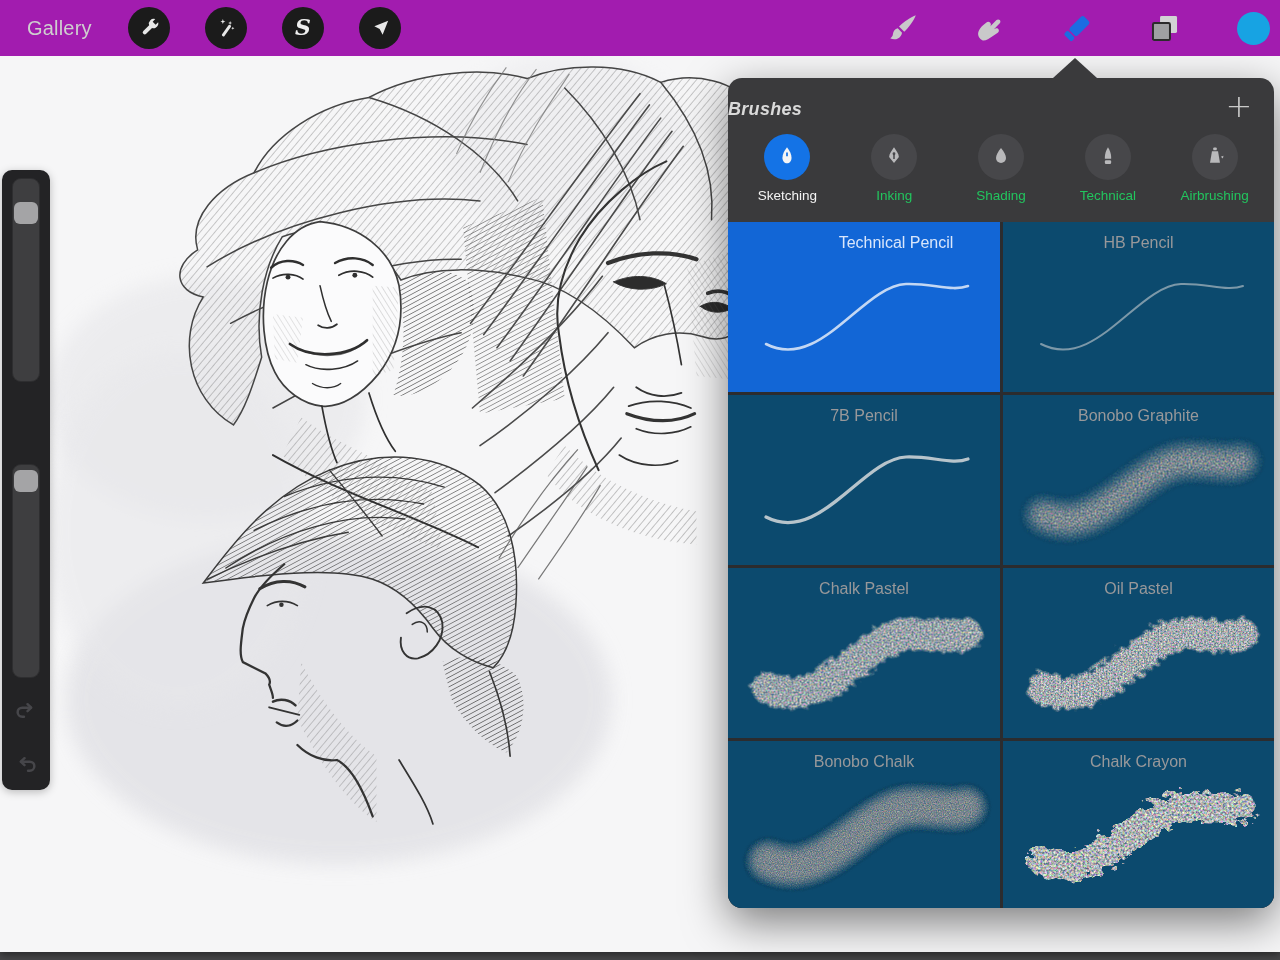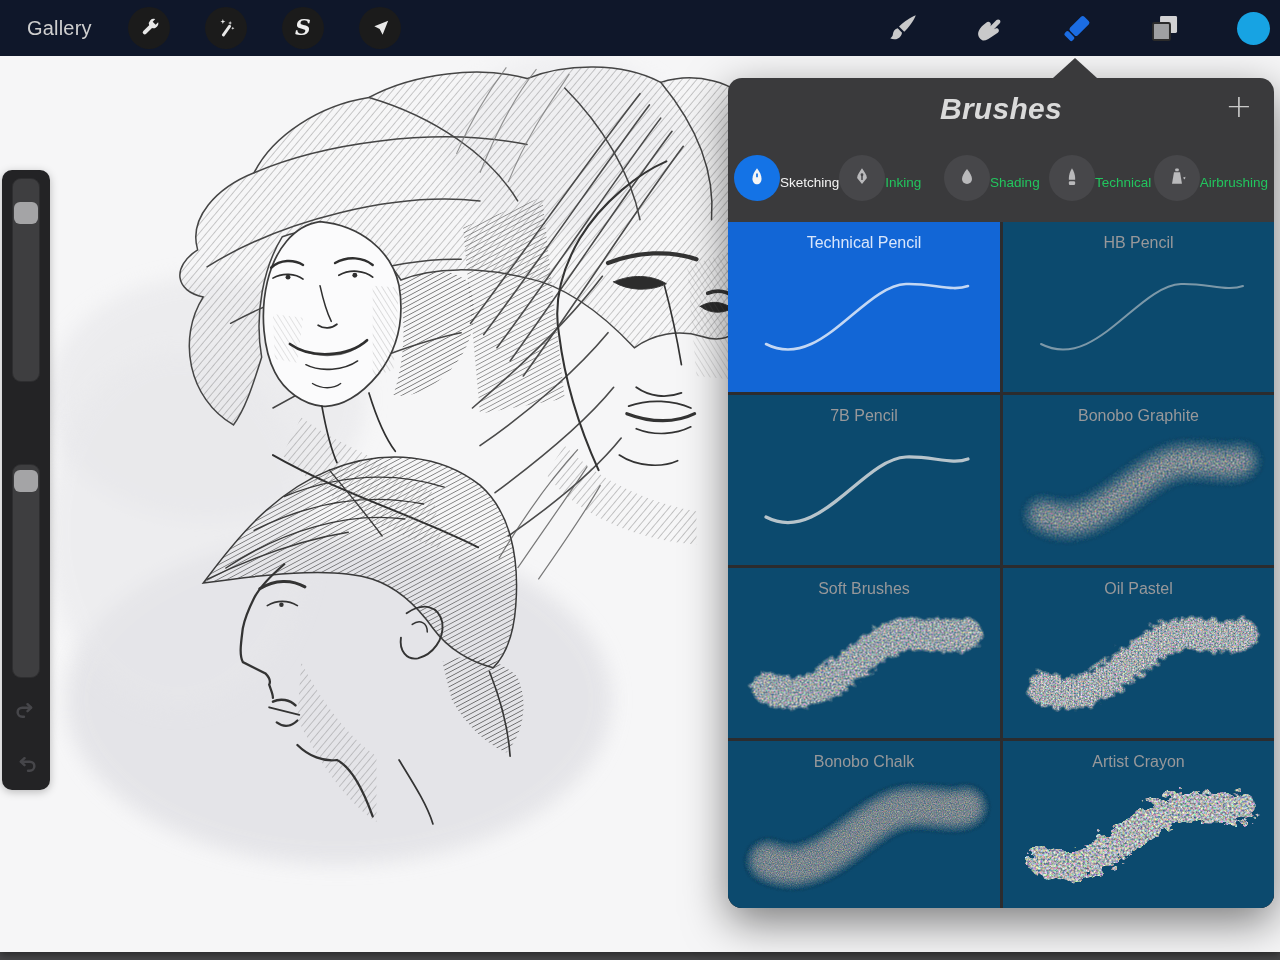--- a/index.html
+++ b/index.html
@@ -3,21 +3,21 @@
 <meta charset="utf-8">
 <style>
   html,body{margin:0;padding:0;}
   body{
     width:1280px;height:960px;position:relative;overflow:hidden;
     background:#48484a;
     font-family:"Liberation Sans","DejaVu Sans",sans-serif;
     -webkit-font-smoothing:antialiased;
   }
   
-  .topbar{position:absolute;left:0;top:0;width:1280px;height:56px;background:#0f172a;z-index:30;}
+  .topbar{position:absolute;left:0;top:0;width:1280px;height:56px;background:#a21caf;z-index:30;}
   .gallery{position:absolute;left:27px;top:0;height:56px;line-height:56px;color:#cfcfcf;font-size:20px;letter-spacing:.2px;}
   .toolcircle{position:absolute;top:7px;width:42px;height:42px;border-radius:50%;background:#1b1b1b;display:flex;align-items:center;justify-content:center;}
   .tc1{left:128px;} .tc2{left:205px;} .tc3{left:282px;} .tc4{left:359px;}
   .s-glyph{color:#efefef;font-size:22px;font-weight:bold;font-style:italic;font-family:"DejaVu Serif","Liberation Serif",serif;transform:translateY(-1px);}
   .righttool{position:absolute;top:0;width:56px;height:56px;display:flex;align-items:center;justify-content:center;}
   .rt-paint{left:875px;} .rt-smudge{left:960px;} .rt-erase{left:1049px;} .rt-layers{left:1137px;} .rt-color{left:1225px;}
   .colorswatch{width:33px;height:33px;border-radius:50%;background:#17a3e3;}
   
   .canvas{position:absolute;left:0;top:56px;width:1280px;height:896px;background:#f6f6f7;box-shadow:0 3px 8px rgba(0,0,0,.45);}
   .canvas svg{display:block;}
@@ -26,31 +26,31 @@
   .slider{position:absolute;left:10px;width:28px;background:#3e3e40;border-radius:9px;box-shadow:inset 0 0 0 1px rgba(0,0,0,.25);}
   .slider1{top:8px;height:204px;}
   .slider2{top:294px;height:214px;}
   .handle{position:absolute;left:2px;width:24px;height:22px;border-radius:6px;background:#a4a4a6;}
   .h1{top:24px;} .h2{top:6px;}
   .histbtn{position:absolute;left:10px;width:28px;height:28px;display:flex;align-items:center;justify-content:center;}
   .undo{top:528px;} .redo{top:582px;}
   
   .panel{position:absolute;left:728px;top:78px;width:546px;height:830px;background:#3a3a3c;border-radius:14px;z-index:25;box-shadow:0 14px 44px rgba(0,0,0,.5);}
   .panel .notch{position:absolute;top:-20px;left:325px;width:0;height:0;border-left:22px solid transparent;border-right:22px solid transparent;border-bottom:20px solid #3a3a3c;}
-  .panel-title{position:absolute;top:0;left:0;width:100%;height:58px;line-height:62px;text-align:center;color:#dadada;font-size:30px;font-weight:bold;font-style:italic;letter-spacing:.3px;}
+  .panel-title{position:absolute;top:0;left:0;width:100%;height:58px;line-height:62px;text-align:left;color:#dadada;font-size:18px;font-weight:bold;font-style:italic;letter-spacing:.3px;}
   .addbtn{position:absolute;top:12px;right:18px;width:34px;height:34px;color:#c9c9c9;font-size:32px;font-weight:300;line-height:32px;text-align:center;font-family:"DejaVu Sans",sans-serif;}
   .tabs{position:absolute;top:56px;left:0;width:100%;height:88px;display:flex;padding:0 6px;box-sizing:border-box;}
-  .tab{flex:1;display:flex;align-items:center;}
+  .tab{flex:1;display:flex;flex-direction:column;align-items:center;}
   .tabcircle{width:46px;height:46px;border-radius:50%;background:#47474a;display:flex;align-items:center;justify-content:center;}
   .tab.active .tabcircle{background:#1473e6;}
   .tablabel{margin-top:8px;font-size:13.5px;color:#22c55e;}
   .tab.active .tablabel{color:#f4f4f4;}
   .grid{position:absolute;left:0;top:144px;width:546px;height:686px;background:#2c2c2e;display:grid;grid-template-columns:272px 271px;grid-auto-rows:170px;gap:3px;overflow:hidden;border-radius:0 0 14px 14px;}
   .tile{position:relative;background:#0c4a6e;}
-  .tile.selected{background:#1266d6;}
+  .tile.selected{background:#1266d6;padding-left:32px;}
   .tile .bname{position:absolute;top:12px;width:100%;text-align:center;font-size:16px;color:#98989a;}
   .tile.selected .bname{color:#d9e6fb;}
   .tile svg{position:absolute;left:0;top:0;}
   .hiddendefs{position:absolute;width:0;height:0;overflow:hidden;}
 </style>
 </head>
 <body>
 
 <svg class="hiddendefs" aria-hidden="true">
   <defs>
@@ -363,37 +363,37 @@
         <path d="M38 122 C 92 150, 134 64, 178 62 C 204 61, 224 70, 240 64" fill="none" stroke="#e2e2e2" stroke-width="3.2" stroke-linecap="round" opacity=".8"></path>
       </svg>
     </div>
     <div class="tile">
       <span class="bname">Bonobo Graphite</span>
       <svg width="272" height="170" viewBox="0 0 272 170">
         <path d="M40 120 C 94 146, 136 70, 180 66 C 206 64, 226 72, 238 66" fill="none" stroke="#cccccc" stroke-width="30" stroke-linecap="round" filter="url(#f-graphite)"></path>
       </svg>
     </div>
     <div class="tile">
-      <span class="bname">Soft Brushes</span>
+      <span class="bname">Chalk Pastel</span>
       <svg width="272" height="170" viewBox="0 0 272 170">
         <path d="M40 120 C 94 146, 136 70, 180 66 C 206 64, 226 72, 238 66" fill="none" stroke="#eaeaea" stroke-width="32" stroke-linecap="round" filter="url(#f-pastel)"></path>
       </svg>
     </div>
     <div class="tile">
       <span class="bname">Oil Pastel</span>
       <svg width="272" height="170" viewBox="0 0 272 170">
         <path d="M40 120 C 94 146, 136 70, 180 66 C 206 64, 226 72, 238 66" fill="none" stroke="#f0f0f0" stroke-width="32" stroke-linecap="round" filter="url(#f-oil)"></path>
       </svg>
     </div>
     <div class="tile">
       <span class="bname">Bonobo Chalk</span>
       <svg width="272" height="170" viewBox="0 0 272 170">
         <path d="M40 120 C 94 146, 136 70, 180 66 C 206 64, 226 72, 238 66" fill="none" stroke="#c4c4c4" stroke-width="38" stroke-linecap="round" filter="url(#f-chalk)"></path>
       </svg>
     </div>
     <div class="tile">
-      <span class="bname">Artist Crayon</span>
+      <span class="bname">Chalk Crayon</span>
       <svg width="272" height="170" viewBox="0 0 272 170">
         <path d="M40 120 C 94 146, 136 70, 180 66 C 206 64, 226 72, 238 66" fill="none" stroke="#f2f2f2" stroke-width="30" stroke-linecap="round" filter="url(#f-crayon)"></path>
       </svg>
     </div>
   </div>
 </div>
 
 </body></html>

